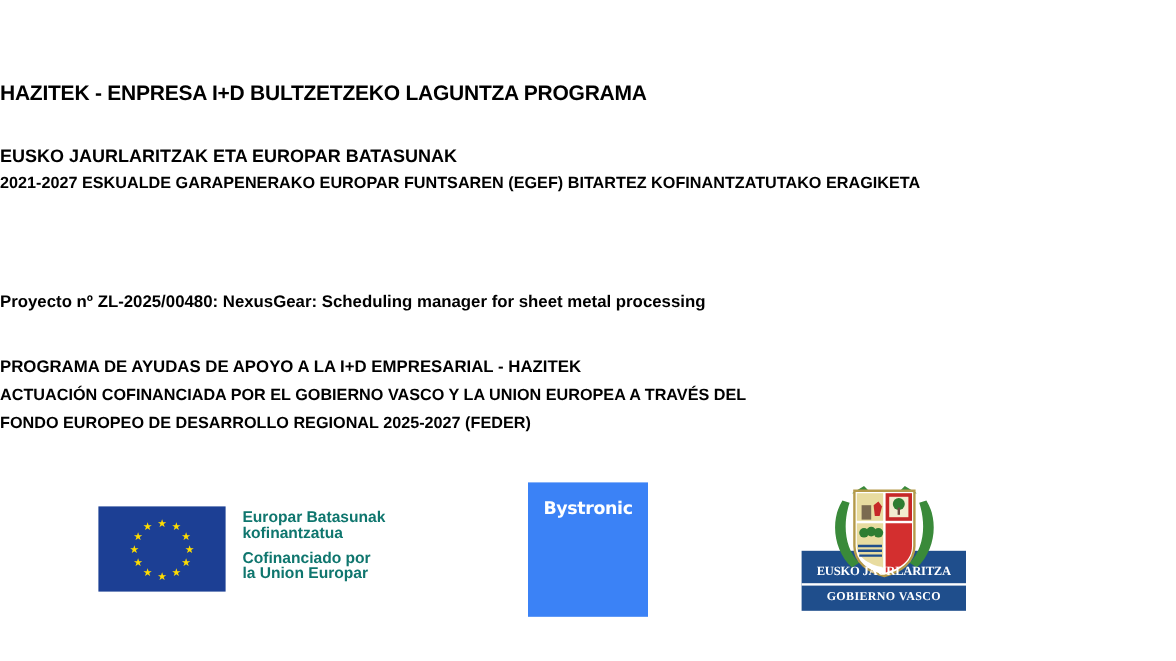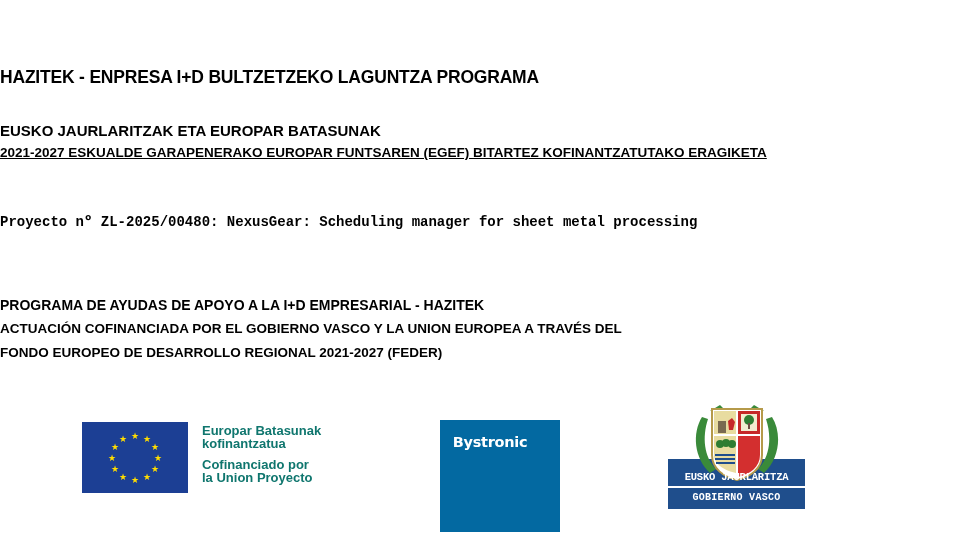--- a/index.html
+++ b/index.html
@@ -6,56 +6,56 @@
     body {
       width: 980px; height: 551px; background: #ffffff; position: relative; overflow: hidden;
       font-family: "Liberation Sans", sans-serif; color: #000;
     }
     .line {
       position: absolute; left: 0; width: 980px; text-align: left; font-weight: bold;
       white-space: nowrap;
     }
     .title { top: 67px; font-size: 17.5px; letter-spacing: -0.2px; }
     .sub1 { top: 122px; font-size: 15px; }
-    .sub2 { top: 145px; font-size: 13.5px; text-decoration: underline; }
-    .proj { top: 214px; font-size: 14px; font-family: Liberation Mono, monospace; }
+    .sub2 { top: 145px; font-size: 13.5px; }
+    .proj { top: 243px; font-size: 14px; }
     .prog1 { top: 297px; font-size: 14px; }
     .prog2 { top: 321px; font-size: 13.5px; }
     .prog3 { top: 345px; font-size: 13.5px; }
 
     
     .eu-logo { position: absolute; left: 82px; top: 422px; width: 260px; height: 72px; }
     .eu-flag { position: absolute; left: 0; top: 0; width: 106px; height: 71px; background: #1c3f94; }
     .eu-text { position: absolute; left: 120px; top: 2px; color: #0f766e; font-weight: bold; font-size: 13px; line-height: 13px; }
     .eu-text .gap { height: 8px; }
 
     
-    .bys-logo { position: absolute; left: 440px; top: 420px; width: 120px; height: 112px; background: #0369a1; }
+    .bys-logo { position: absolute; left: 440px; top: 402px; width: 100px; height: 112px; background: #3b82f6; }
     .bys-label { position: absolute; left: 0; width: 100px; top: 14px; text-align: center; color: #fff; font-weight: bold; font-size: 14.5px; font-family: "DejaVu Sans", sans-serif; letter-spacing: -0.3px; }
 
     
     .gv-logo { position: absolute; left: 668px; top: 403px; width: 137px; height: 106px; }
     .gv-band { position: absolute; left: 0; top: 56px; width: 137px; height: 50px; background: #1f4e8c; }
     .gv-sep { position: absolute; left: 0; top: 83px; width: 137px; height: 2px; background: #fff; }
-    .gv-t1, .gv-t2 { position: absolute; left: 0; width: 137px; text-align: center; color: #fff; font-weight: bold; font-family: Liberation Mono, monospace; white-space: nowrap; }
+    .gv-t1, .gv-t2 { position: absolute; left: 0; width: 137px; text-align: center; color: #fff; font-weight: bold; font-family: Liberation Serif, serif; white-space: nowrap; }
     .gv-t1 { top: 68px; font-size: 10.5px; letter-spacing: -0.2px; }
     .gv-t2 { top: 89px; font-size: 10px; letter-spacing: 0.3px; }
     .gv-shield { position: absolute; left: 22px; top: 0; width: 94px; height: 80px; }
   </style>
 </head>
 <body>
 
 <div>
   <div class="line title">HAZITEK - ENPRESA I+D BULTZETZEKO LAGUNTZA PROGRAMA</div>
   <div class="line sub1">EUSKO JAURLARITZAK ETA EUROPAR BATASUNAK</div>
   <div class="line sub2">2021-2027 ESKUALDE GARAPENERAKO EUROPAR FUNTSAREN (EGEF) BITARTEZ KOFINANTZATUTAKO ERAGIKETA</div>
   <div class="line proj">Proyecto nº ZL-2025/00480: NexusGear: Scheduling manager for sheet metal processing</div>
   <div class="line prog1">PROGRAMA DE AYUDAS DE APOYO A LA I+D EMPRESARIAL - HAZITEK</div>
   <div class="line prog2">ACTUACIÓN COFINANCIADA POR EL GOBIERNO VASCO Y LA UNION EUROPEA A TRAVÉS DEL</div>
-  <div class="line prog3">FONDO EUROPEO DE DESARROLLO REGIONAL 2021-2027 (FEDER)</div>
+  <div class="line prog3">FONDO EUROPEO DE DESARROLLO REGIONAL 2025-2027 (FEDER)</div>
 
   <div class="eu-logo">
     <div class="eu-flag">
       <svg width="106" height="71" viewBox="0 0 106 71">
         <g fill="#ffdd00">
           <text x="53" y="17" font-size="9" text-anchor="middle">★</text>
           <text x="65" y="20" font-size="9" text-anchor="middle">★</text>
           <text x="73" y="28" font-size="9" text-anchor="middle">★</text>
           <text x="76" y="39" font-size="9" text-anchor="middle">★</text>
           <text x="73" y="50" font-size="9" text-anchor="middle">★</text>
@@ -67,21 +67,21 @@
           <text x="33" y="28" font-size="9" text-anchor="middle">★</text>
           <text x="41" y="20" font-size="9" text-anchor="middle">★</text>
         </g>
       </svg>
     </div>
     <div class="eu-text">
       <div>Europar Batasunak</div>
       <div>kofinantzatua</div>
       <div class="gap"></div>
       <div>Cofinanciado por</div>
-      <div>la Union Proyecto</div>
+      <div>la Union Europar</div>
     </div>
   </div>
 
   <div class="bys-logo">
     <div class="bys-label">Bystronic</div>
   </div>
 
   <div class="gv-logo">
     <div class="gv-band"></div>
     <div class="gv-sep"></div>

